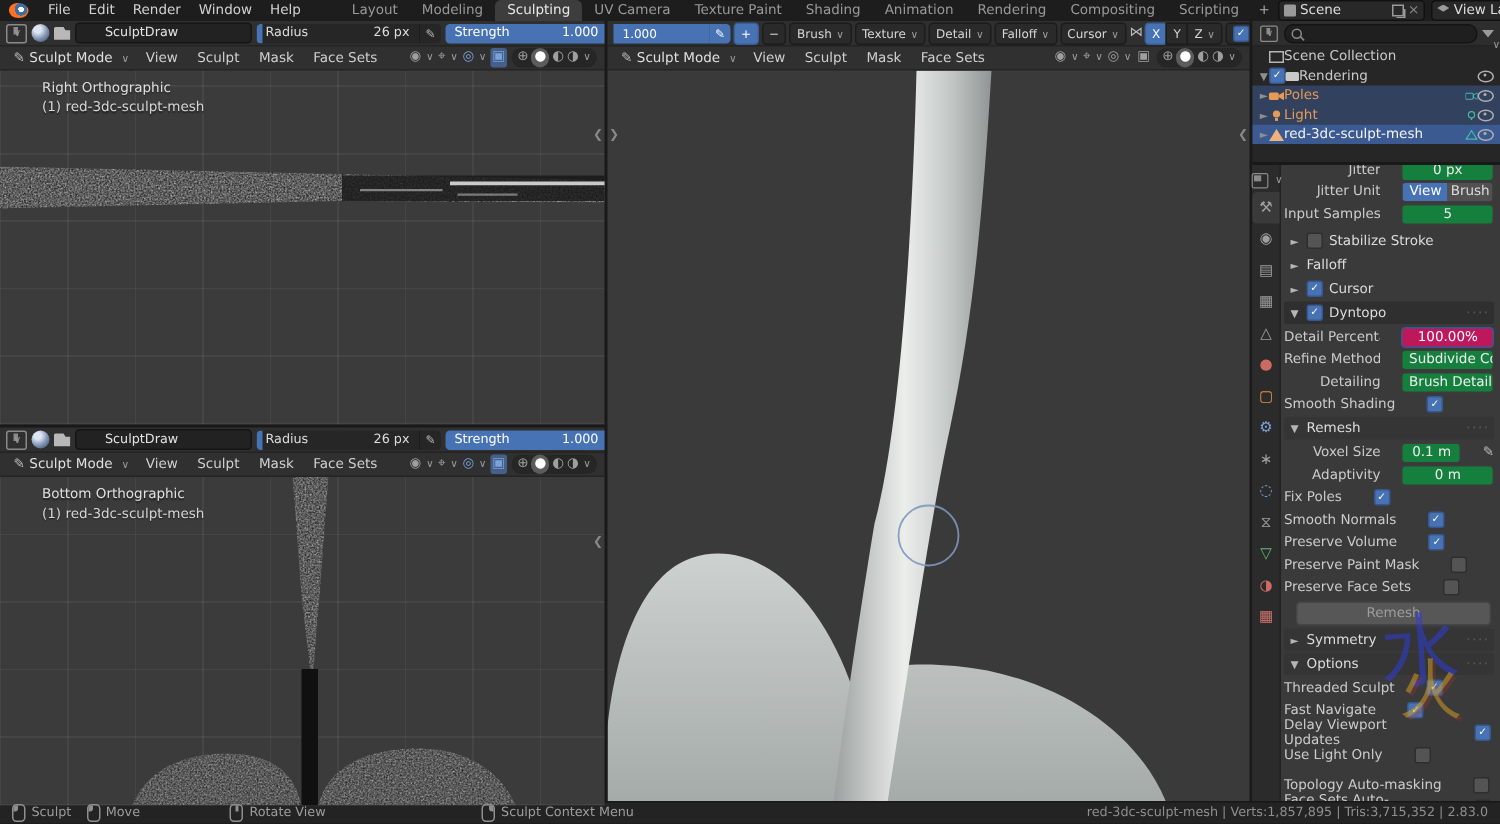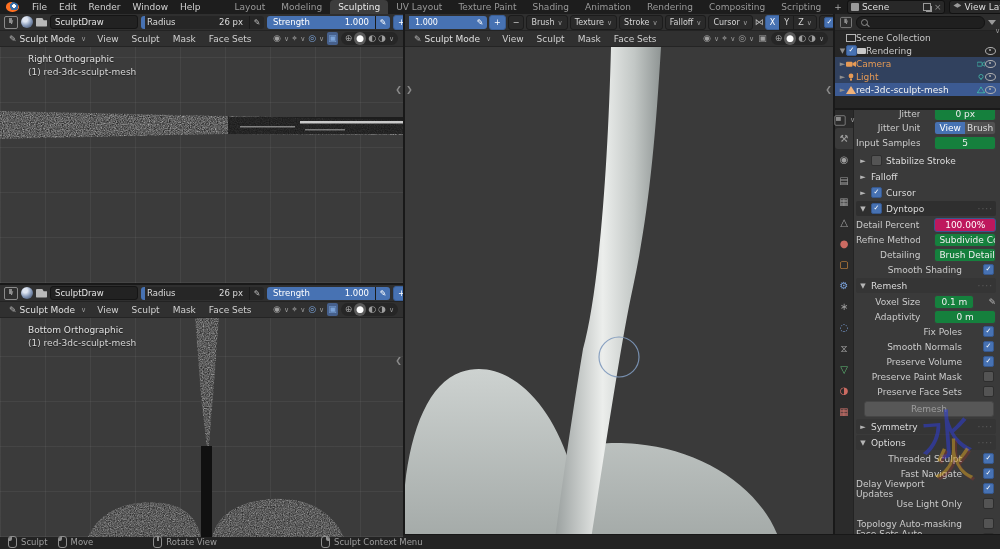--- a/index.html
+++ b/index.html
@@ -35,21 +35,21 @@
   
   .toolrow{height:16px;background:#2f2f2f;border-bottom:1px solid #232323;display:flex;align-items:center;
     gap:3px;padding:0 4px;overflow:hidden;flex:0 0 auto;white-space:nowrap;font-size:8.5px}
   .edicon{width:12px;height:11px;border:1px solid #8a8a8a;border-radius:2px;position:relative;flex:0 0 auto}
   .edicon::after{content:"";position:absolute;left:1px;top:1px;right:5px;bottom:5px;background:#8a8a8a}
   .dd::after{content:"∨";font-size:7px;color:#9a9a9a;margin-left:3px}
   .brush-preview{width:12px;height:12px;border-radius:50%;flex:0 0 auto;
     background:radial-gradient(circle at 35% 30%, #dfe6f2 0 20%, #8194b4 55%, #333f55 100%)}
   .datablock-ic{width:11px;height:9px;background:#b8b8b8;border-radius:1px;clip-path:polygon(0 0,55% 0,70% 30%,100% 30%,100% 100%,0 100%);flex:0 0 auto}
   .name-field{background:#222;border:1px solid #151515;border-radius:3px;height:12px;line-height:12px;
-    padding:0 4px;width:78px;color:#e3e3e3;flex:0 0 auto}
+    padding:0 19px;width:78px;color:#e3e3e3;flex:0 0 auto}
   .slider{position:relative;height:13px;line-height:13px;border-radius:3px 0 0 3px;background:#262626;
     display:flex;justify-content:space-between;padding:0 6px;min-width:96px;overflow:hidden;flex:0 0 auto}
   .slider .fill{position:absolute;left:0;top:0;bottom:0;background:#4772b3;width:4px}
   .slider .lab,.slider .val{position:relative;color:#ddd}
   .slider.full{background:#4772b3}
   .slider.full .lab,.slider.full .val{color:#fff}
   .pressure{width:14px;height:13px;line-height:13px;text-align:center;background:#262626;color:#bbb;
     border-radius:0 3px 3px 0;margin-left:-3px;border-left:1px solid #1b1b1b;font-size:8px;flex:0 0 auto}
   .pressure.blue{background:#4772b3;color:#fff}
   .tbtn{height:13px;line-height:13px;background:#2a2a2a;border:1px solid #1c1c1c;border-radius:3px;
@@ -122,21 +122,21 @@
   .pfield.dropdown{justify-content:flex-start;padding:0 4px}
   .pfield.dropdown::after{content:"∨";font-size:7px;color:#bbb;margin-left:auto}
   .pfield.blue{background:#be185d;border-color:#36588e;color:#fff}
   .segset{flex:1;display:flex;height:12px;border-radius:3px;overflow:hidden;border:1px solid #3c3c3c}
   .segset div{flex:1;line-height:12px;text-align:center;background:#515151;color:#ddd}
   .segset div.on{background:#4772b3;color:#fff}
   .sect{display:flex;align-items:center;height:15px;gap:4px;color:#dcdcdc;background:#353535;margin:1px 0;border-radius:2px;padding:0 3px}
   .sect .tri{font-size:7px;color:#b5b5b5;width:8px;text-align:center}
   .sect .dots{margin-left:auto;color:#5c5c5c;letter-spacing:1px}
   .sect.darker{background:#2f2f2f}
-  .crow{display:flex;align-items:center;justify-content:flex-end;height:15px;gap:21px;padding-right:2px;color:#cbcbcb}
+  .crow{display:flex;align-items:center;height:15px;gap:21px;padding-right:2px;color:#cbcbcb}
   .pbutton{height:14px;line-height:14px;background:#575757;border:1px solid #464646;border-radius:3px;
     text-align:center;color:#9d9d9d;margin:2px 2px 2px 8px}
   .clip-row{height:10px;overflow:hidden}
   .clip-row .prow{transform:translateY(-4px)}
 
   
   .statusbar{height:14px;background:#232323;border-top:1px solid #181818;display:flex;align-items:center;
     padding:0 8px;gap:4px;color:#9d9d9d;font-size:8.5px;flex:0 0 auto}
   .mouse{position:relative;width:7px;height:10px;border:1px solid #8f8f8f;border-radius:3px;display:inline-block;flex:0 0 auto}
   .mouse.lmb::before{content:"";position:absolute;left:0;top:0;width:3px;height:4px;background:#8f8f8f;border-radius:2px 0 2px 0}
@@ -160,21 +160,21 @@
     <div class="blender-logo"></div>
     <span class="menu">File</span>
     <span class="menu">Edit</span>
     <span class="menu">Render</span>
     <span class="menu">Window</span>
     <span class="menu">Help</span>
     <div class="tabs">
       <span class="tab">Layout</span>
       <span class="tab">Modeling</span>
       <span class="tab active">Sculpting</span>
-      <span class="tab">UV Layout</span>
+      <span class="tab">UV Camera</span>
       <span class="tab">Texture Paint</span>
       <span class="tab">Shading</span>
       <span class="tab">Animation</span>
       <span class="tab">Rendering</span>
       <span class="tab">Compositing</span>
       <span class="tab">Scripting</span>
       <span class="tab plus">+</span>
     </div>
     <div class="topbar-right">
       <div class="id-field">
@@ -332,21 +332,21 @@
     <div class="centercol">
       <div class="toolrow" style="font-size:8px;gap:2px">
         <span class="slider full" style="min-width:52px;border-radius:0 0 0 0">
           <span class="val">1.000</span>
           </span>
         <span class="pressure blue">✎</span>
         <span class="tbtn blue">+</span>
         <span class="tbtn">−</span>
         <span class="tbtn dd">Brush</span>
         <span class="tbtn dd">Texture</span>
-        <span class="tbtn dd">Stroke</span>
+        <span class="tbtn dd">Detail</span>
         <span class="tbtn dd">Falloff</span>
         <span class="tbtn dd">Cursor</span>
         <span class="glyph">⋈</span>
         <span class="seg">
           <span class="tbtn blue">X</span>
           <span class="tbtn">Y</span>
           <span class="tbtn dd">Z</span>
         </span>
         <span class="tbtn dd" style="display:flex;align-items:center;gap:3px">
           <span class="cb on"></span>
@@ -419,21 +419,21 @@
           <span class="oic" style="background:#c9c9c9;width:9px;height:6px;border-radius:1px"></span>
           <span class="lbl">Rendering</span>
           <span class="eye"></span>
         </div>
         <div class="orow sel">
           <span class="tw">►</span>
           <svg class="oic" viewBox="0 0 10 7">
               <rect x="0" y="1.2" width="6.5" height="5" rx="1" fill="#e69a55"></rect>
               <path d="M6.5 2.8l3.5-2v5.6l-3.5-2z" fill="#e69a55"></path>
             </svg>
-          <span class="lbl obj-orange">Camera</span>
+          <span class="lbl obj-orange">Poles</span>
           <svg class="oic" viewBox="0 0 10 7" style="width:8px">
               <rect x="0" y="1.2" width="6.5" height="5" rx="1" fill="none" stroke="#42b8a8"></rect>
               <path d="M6.5 2.8l3.5-2v5.6l-3.5-2z" fill="none" stroke="#42b8a8" stroke-width="0.8"></path>
             </svg>
           <span class="eye"></span>
         </div>
         <div class="orow sel">
           <span class="tw">►</span>
           <svg class="oic" viewBox="0 0 10 8">
               <circle cx="5" cy="3" r="2.4" fill="#e69a55"></circle>
@@ -617,19 +617,20 @@
     <span class="mouse lmb"></span>
     <span>Sculpt</span>
     <span class="mouse lmb" style="margin-left:6px"></span>
     <span>Move</span>
     <span class="sb-gap1"></span>
     <span class="mouse mmb"></span>
     <span>Rotate View</span>
     <span class="sb-gap2"></span>
     <span class="mouse rmb"></span>
     <span>Sculpt Context Menu</span>
+    <span class="sb-right">red-3dc-sculpt-mesh | Verts:1,857,895 | Tris:3,715,352 | 2.83.0</span>
   </div>
 
   <div class="watermark">
     <span class="wm1">水</span>
     <span class="wm2">火</span>
   </div>
 </div>
 
 </body></html>

